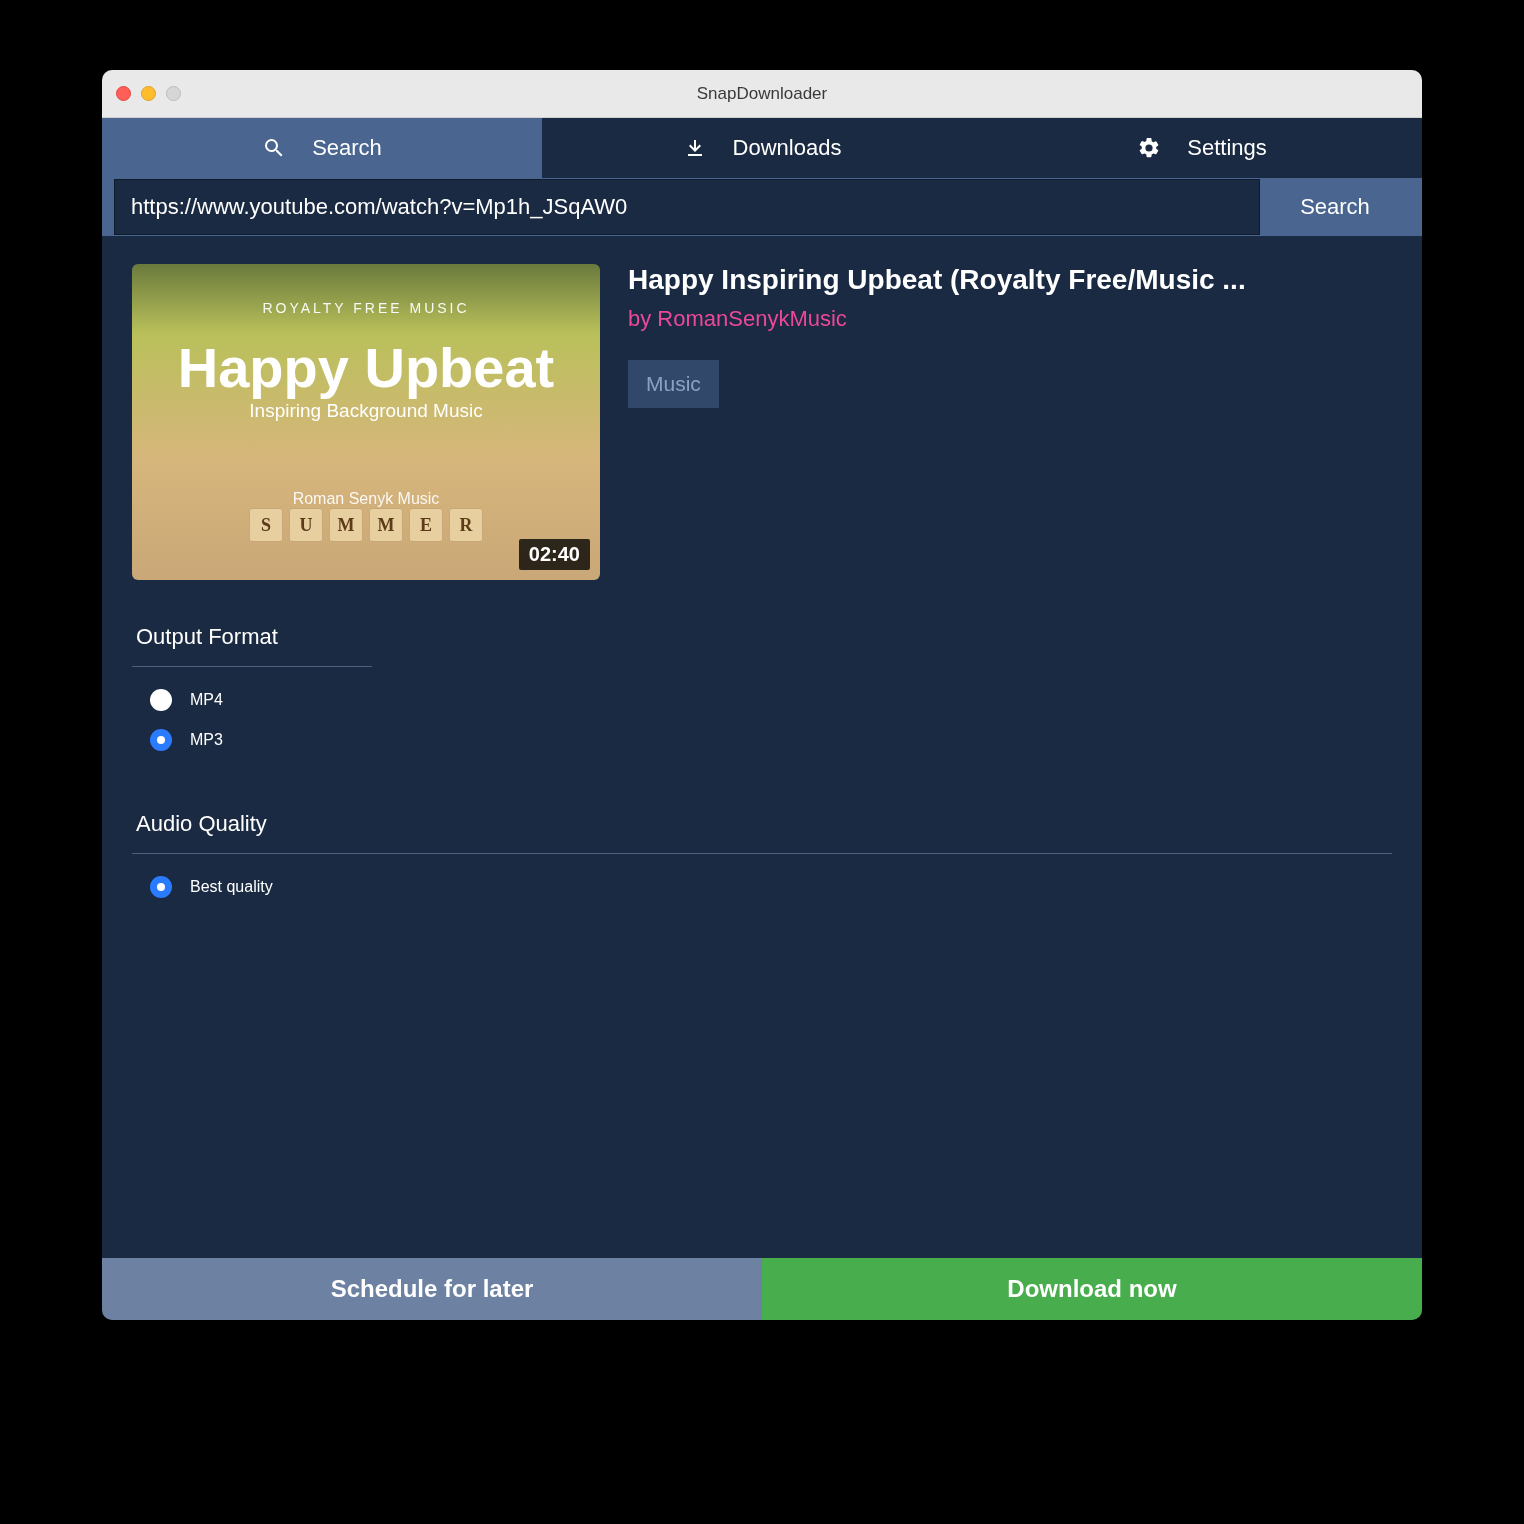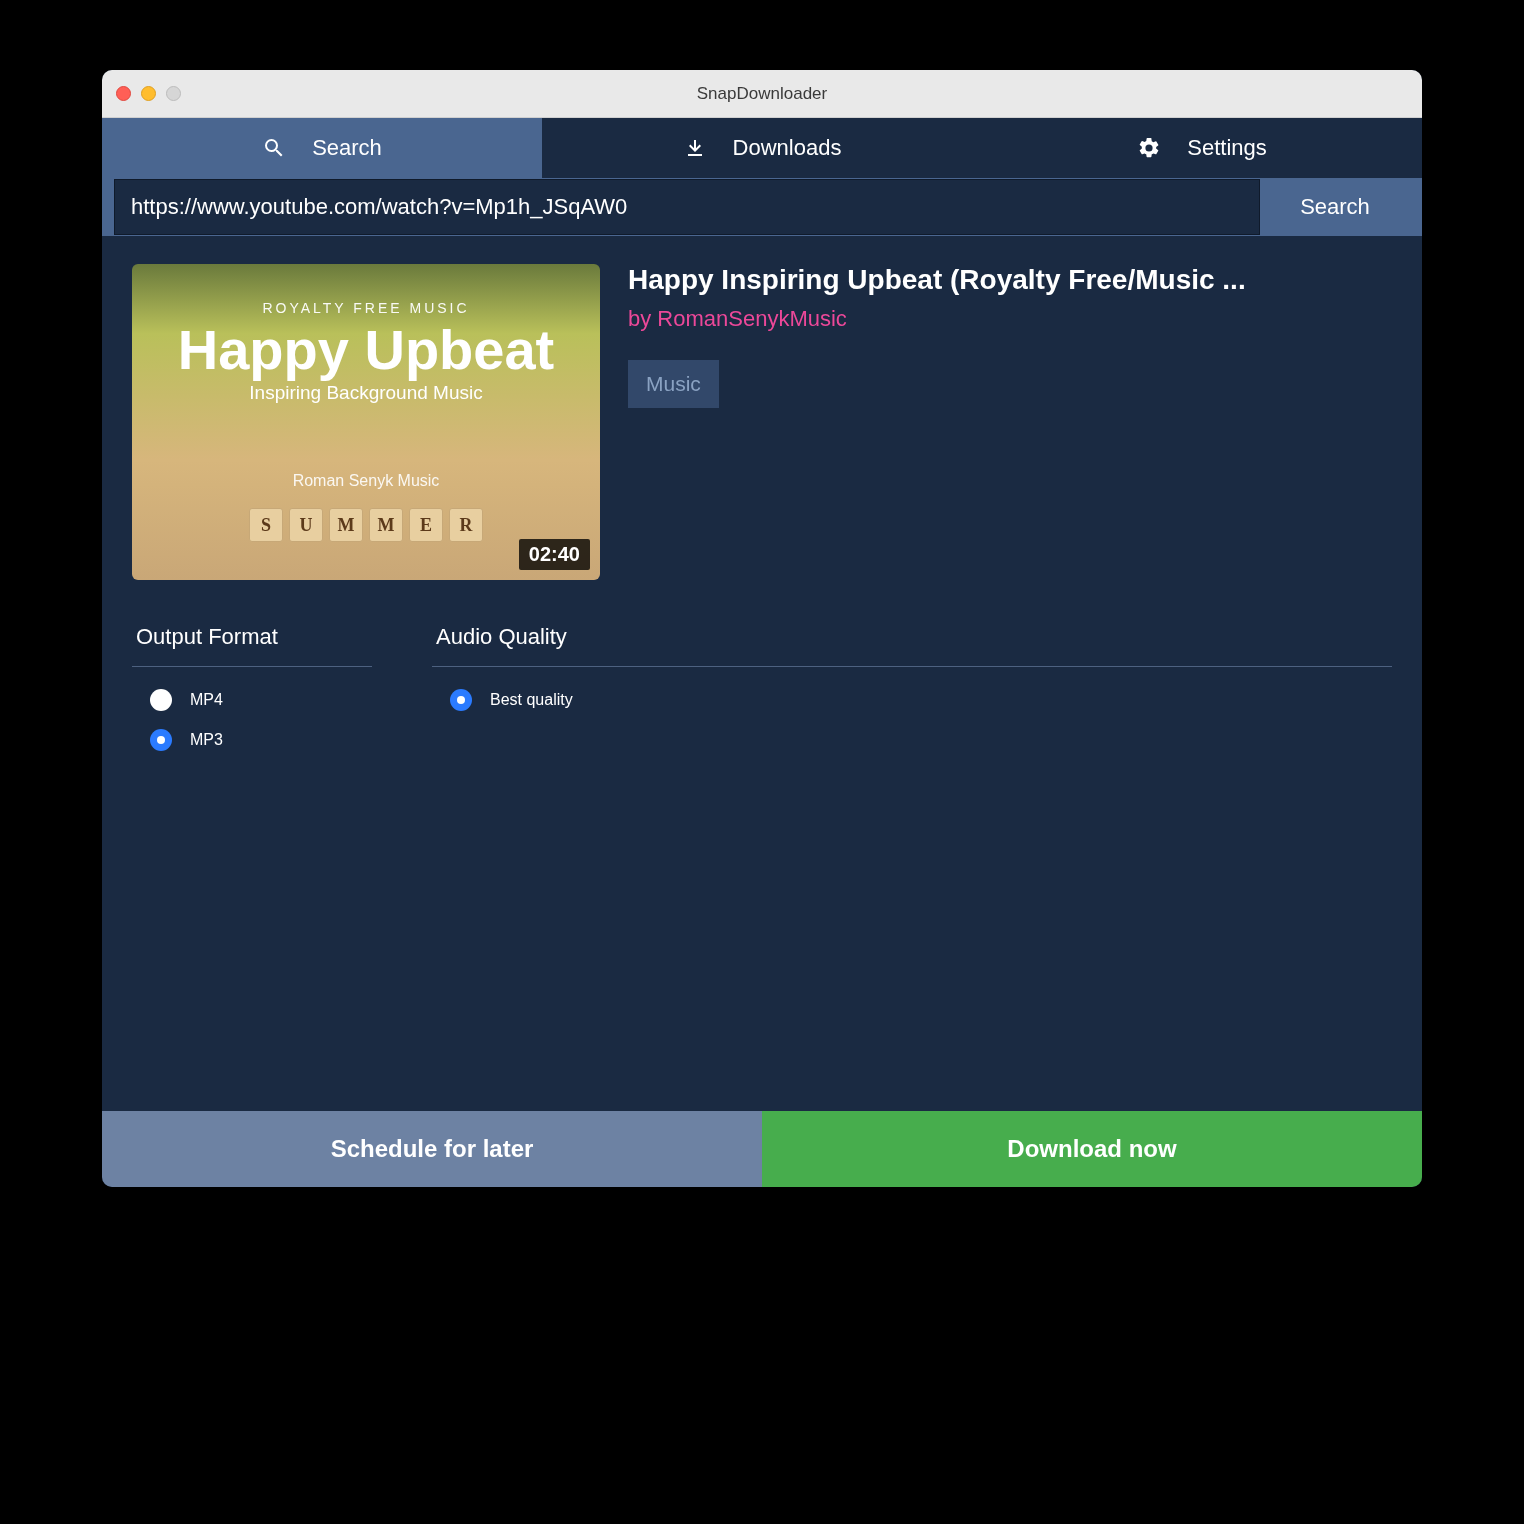--- a/index.html
+++ b/index.html
@@ -74,21 +74,21 @@
   .media-row { display:flex; gap:28px; }
   .thumb {
     position:relative; width:468px; height:316px; border-radius:6px;
     overflow:hidden;
     background: linear-gradient(180deg, #6a7a3c 0%, #b9c05a 22%, #d7b67c 62%, #c9a777 100%);
     display:flex; flex-direction:column; align-items:center; justify-content:flex-start;
     padding-top:36px;
     color:#fff;
   }
   .thumb .rfm { font-size:14px; letter-spacing:3px; opacity:.95; }
-  .thumb .big { font-size:56px; font-weight:800; margin-top:6px; line-height:1; }
+  .thumb .big { font-size:56px; font-weight:800; margin-top:24px; line-height:1; }
   .thumb .sub { font-size:19px; font-weight:500; margin-top:4px; }
   .thumb .credit { font-size:16px; margin-top:68px; opacity:.9; }
   .thumb .blockrow {
     position:absolute; bottom:38px; left:0; right:0;
     display:flex; justify-content:center; gap:6px;
   }
   .thumb .block {
     width:34px; height:34px; background:#e8cfa0;
     border:1px solid #c7a877; border-radius:3px;
     display:flex; align-items:center; justify-content:center;
@@ -103,21 +103,21 @@
   }
   .meta { flex:1; min-width:0; }
   .vtitle { font-size:28px; font-weight:700; color:#fff; white-space:nowrap; overflow:hidden; text-overflow:ellipsis; }
   .author { font-size:22px; color:#ec4899; margin-top:10px; }
   .tag {
     display:inline-block; margin-top:28px;
     background:#32486a; color:#8aa2c2;
     font-size:21px; padding:12px 18px;
   }
 
-  .options { display:flex; gap:60px; margin-top:44px; }
+  .options { display:flex; gap:60px; margin-top:44px;flex-direction:column; }
   .opt-col.narrow { width:240px; }
   .opt-col.wide { flex:1; }
   .opt-head {
     color:#fff; font-size:22px; font-weight:500;
     border-bottom:1px solid #4d6180;
     padding:0 4px 16px 4px;
   }
   .radio-list { padding:22px 0 0 18px; display:flex; flex-direction:column; gap:18px; }
   .radio-item { display:flex; align-items:center; gap:18px; cursor:pointer; }
   .radio {
@@ -125,21 +125,21 @@
     background:#fff; display:flex; align-items:center; justify-content:center;
   }
   .radio.checked { background:#2b7bff; }
   .radio.checked::after {
     content:""; width:8px; height:8px; background:#fff; border-radius:50%;
   }
   .radio-label { font-size:16px; color:#fff; }
 
   .spacer { height:360px; }
 
-  .footer { display:flex; height:76px;justify-content:center; }
+  .footer { display:flex; height:62px;justify-content:center; }
   .footer-btn {
     flex:1; border:none; font-size:24px; font-weight:700;
     cursor:pointer; color:#fff;
   }
   .schedule { background:#6d82a3; }
   .download { background:#47ad4d; }
 </style>
 </head>
 <body>
 

